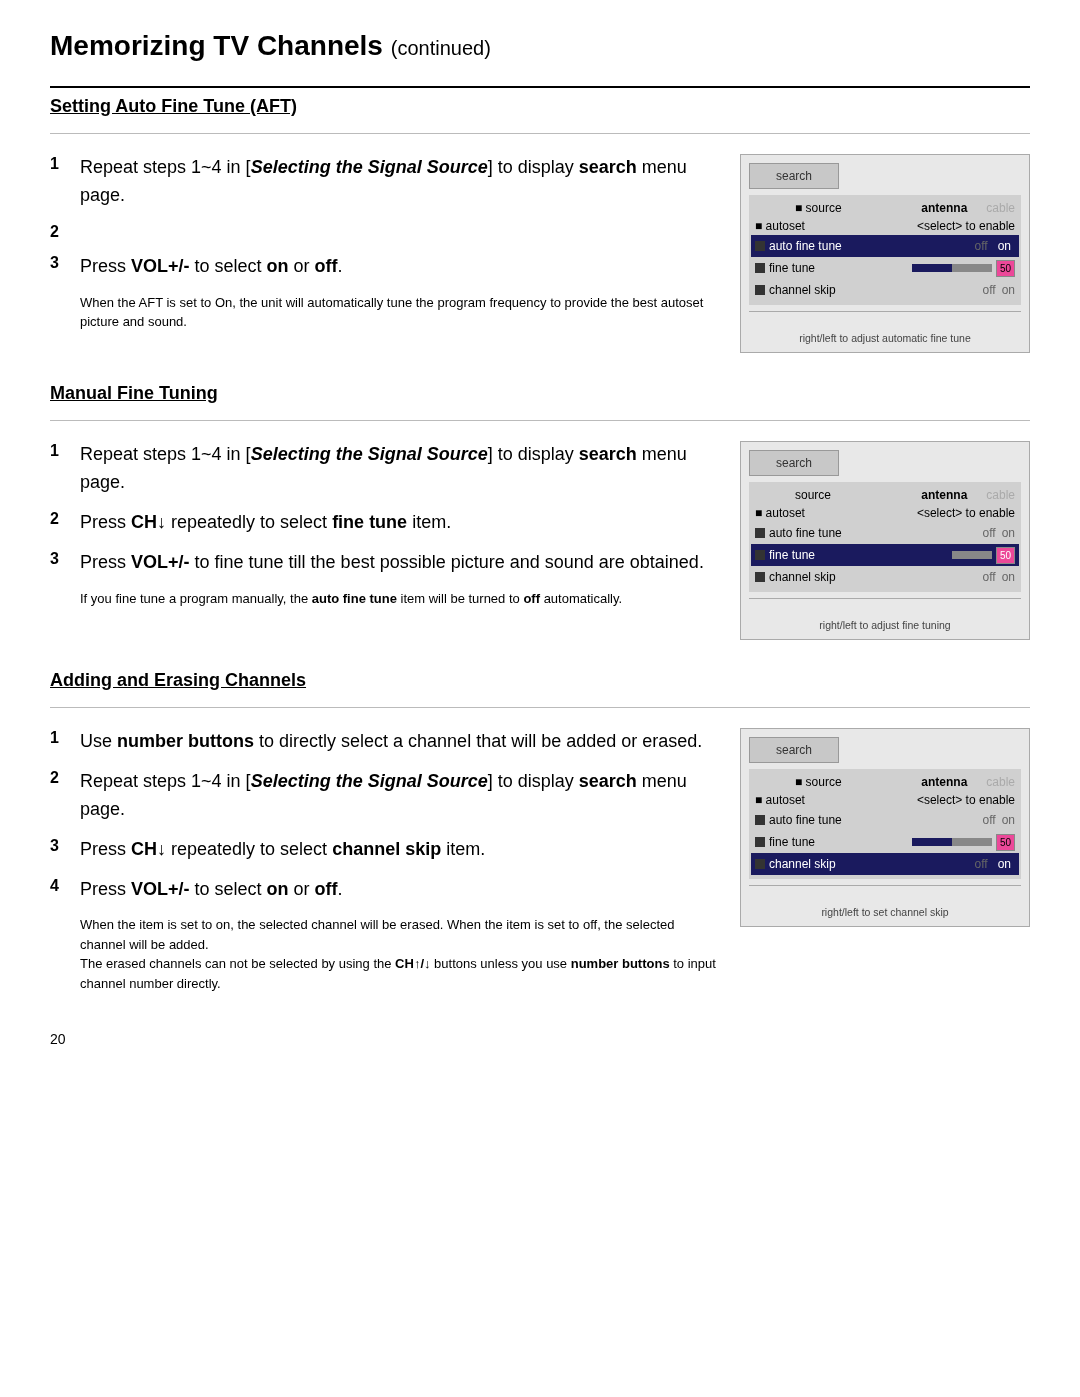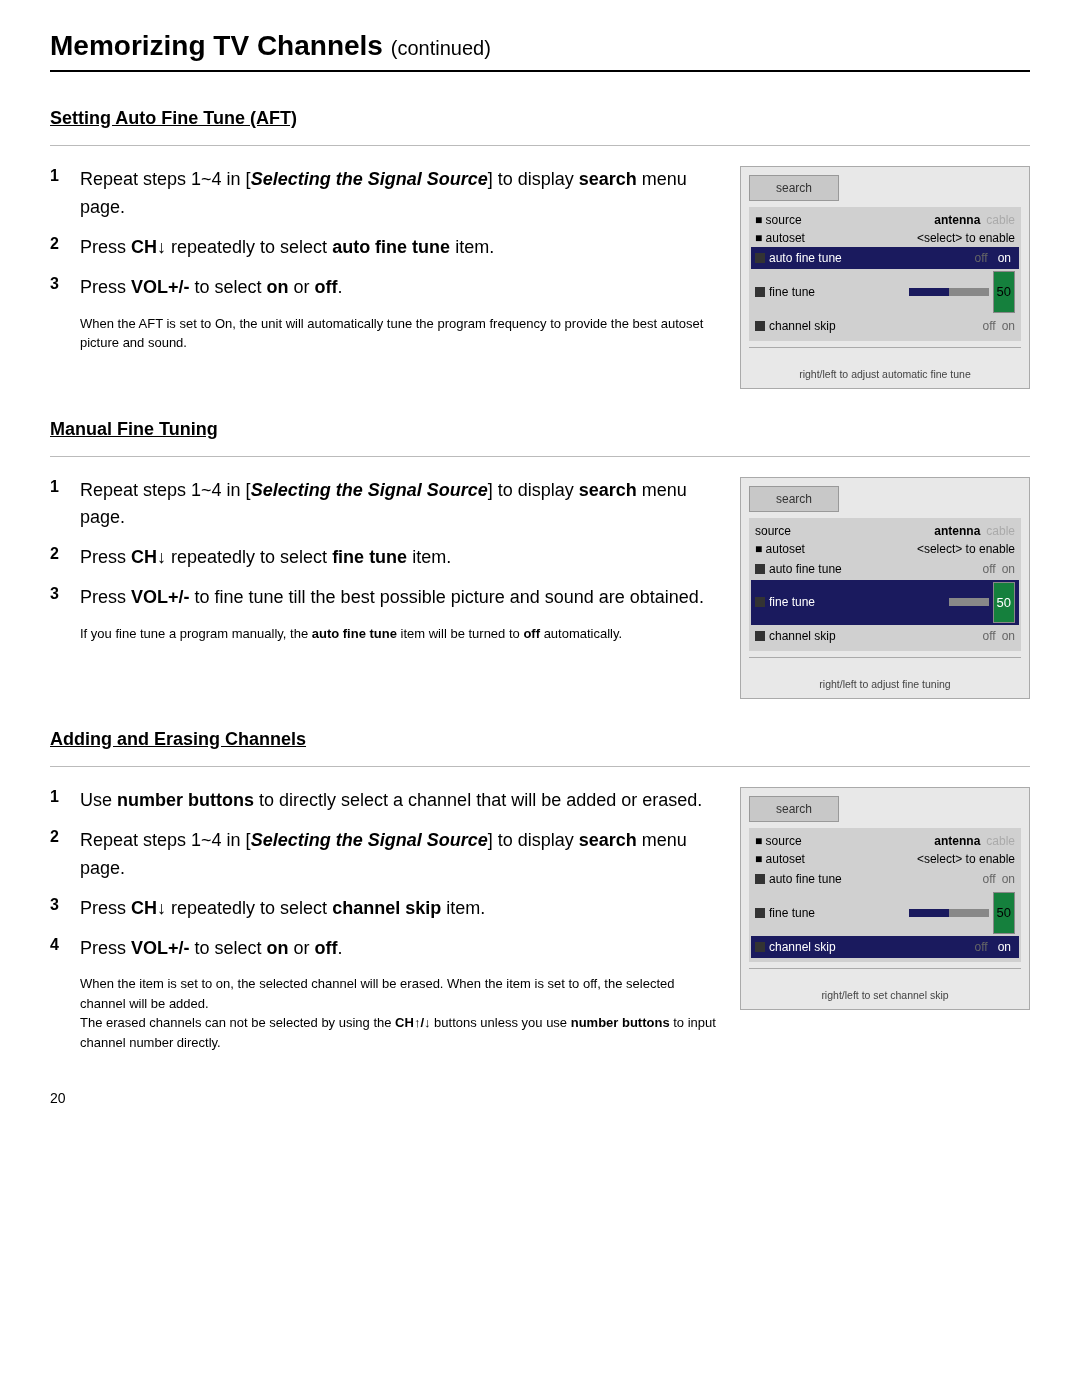--- a/index.html
+++ b/index.html
@@ -11,22 +11,22 @@
       width: 1080px;
       min-height: 1397px;
       padding: 30px 50px 40px 50px;
     }
 
     
     .page-title {
       font-size: 28px;
       font-weight: bold;
       border-bottom: 2px solid #000;
-      padding-bottom: 8px;
-      margin-bottom: 36px;
+      padding-bottom: 24px;
+      margin-bottom: 8px;
     }
     .page-title span.continued {
       font-size: 20px;
       font-weight: normal;
     }
 
     
     .section-heading {
       font-size: 18px;
       font-weight: bold;
@@ -166,37 +166,38 @@
       position: relative;
     }
     .fine-tune-bar-fill {
       position: absolute;
       left: 0;
       top: 0;
       height: 100%;
       background: #1a1a5e;
     }
     .fine-tune-val {
-      font-size: 13px;
+      font-size: 10px;
       border: 1px solid #888;
-      padding: 10px 3px;
-      background: #15803d;
+      padding: 0 3px;
+      background: #ec4899;
     }
 
     .source-row {
       display: flex;
       justify-content: space-between;
       font-size: 12px;
       padding: 2px 0;
       align-items: center;
+      margin-left: 40px;
     }
 
     .source-right {
       display: flex;
-      gap: 6px;
+      gap: 19px;
     }
     .source-antenna {
       font-weight: bold;
       font-size: 12px;
     }
     .source-cable {
       color: #aaa;
       font-size: 12px;
     }
 
@@ -246,23 +247,20 @@
 
       <div class="step">
         <div class="step-num">1</div>
         <div class="step-content">
           Repeat steps 1~4 in [<strong><em>Selecting the Signal Source</em></strong>] to display <strong>search</strong> menu page.
         </div>
       </div>
 
       <div class="step">
         <div class="step-num">2</div>
-        <div class="step-content">
-          Press <strong>CH↓</strong> repeatedly to select <strong>auto fine tune</strong> item.
-        </div>
       </div>
 
       <div class="step">
         <div class="step-num">3</div>
         <div class="step-content">
           Press <strong>VOL+/-</strong> to select <strong>on</strong> or <strong>off</strong>.
         </div>
       </div>
 
       <div class="step-note">

